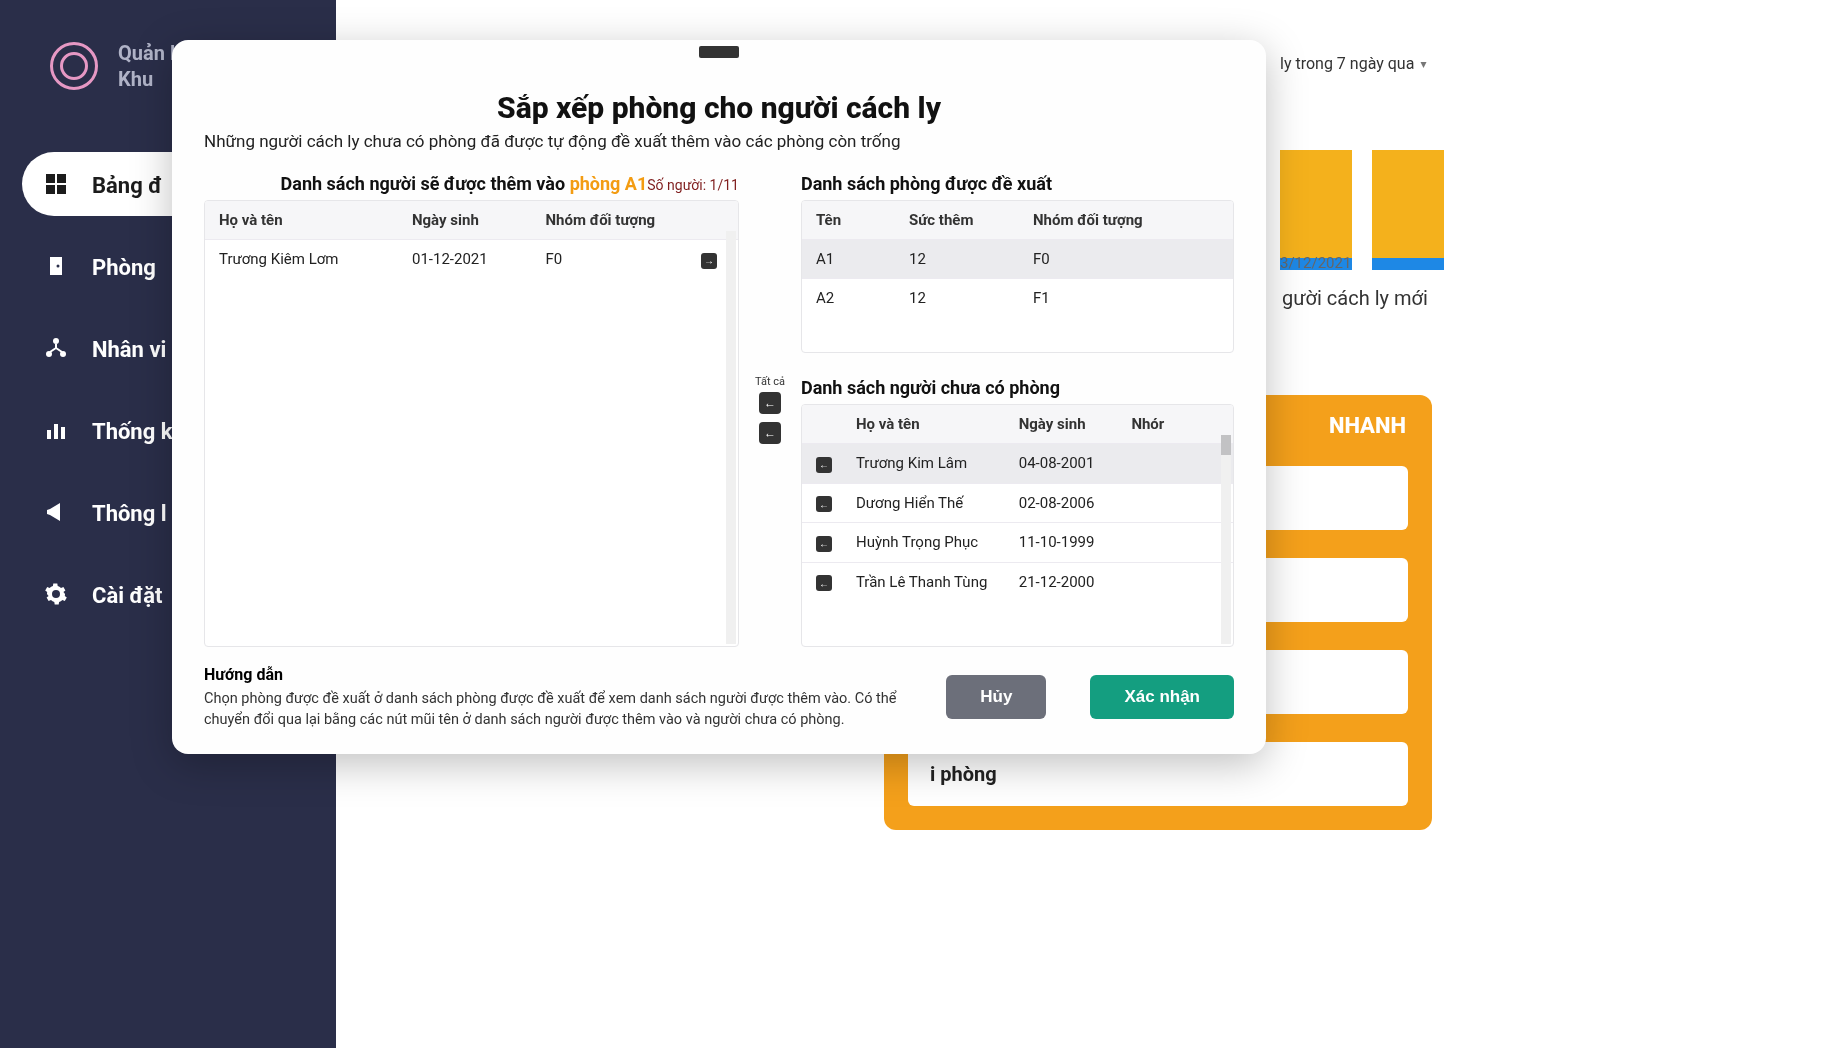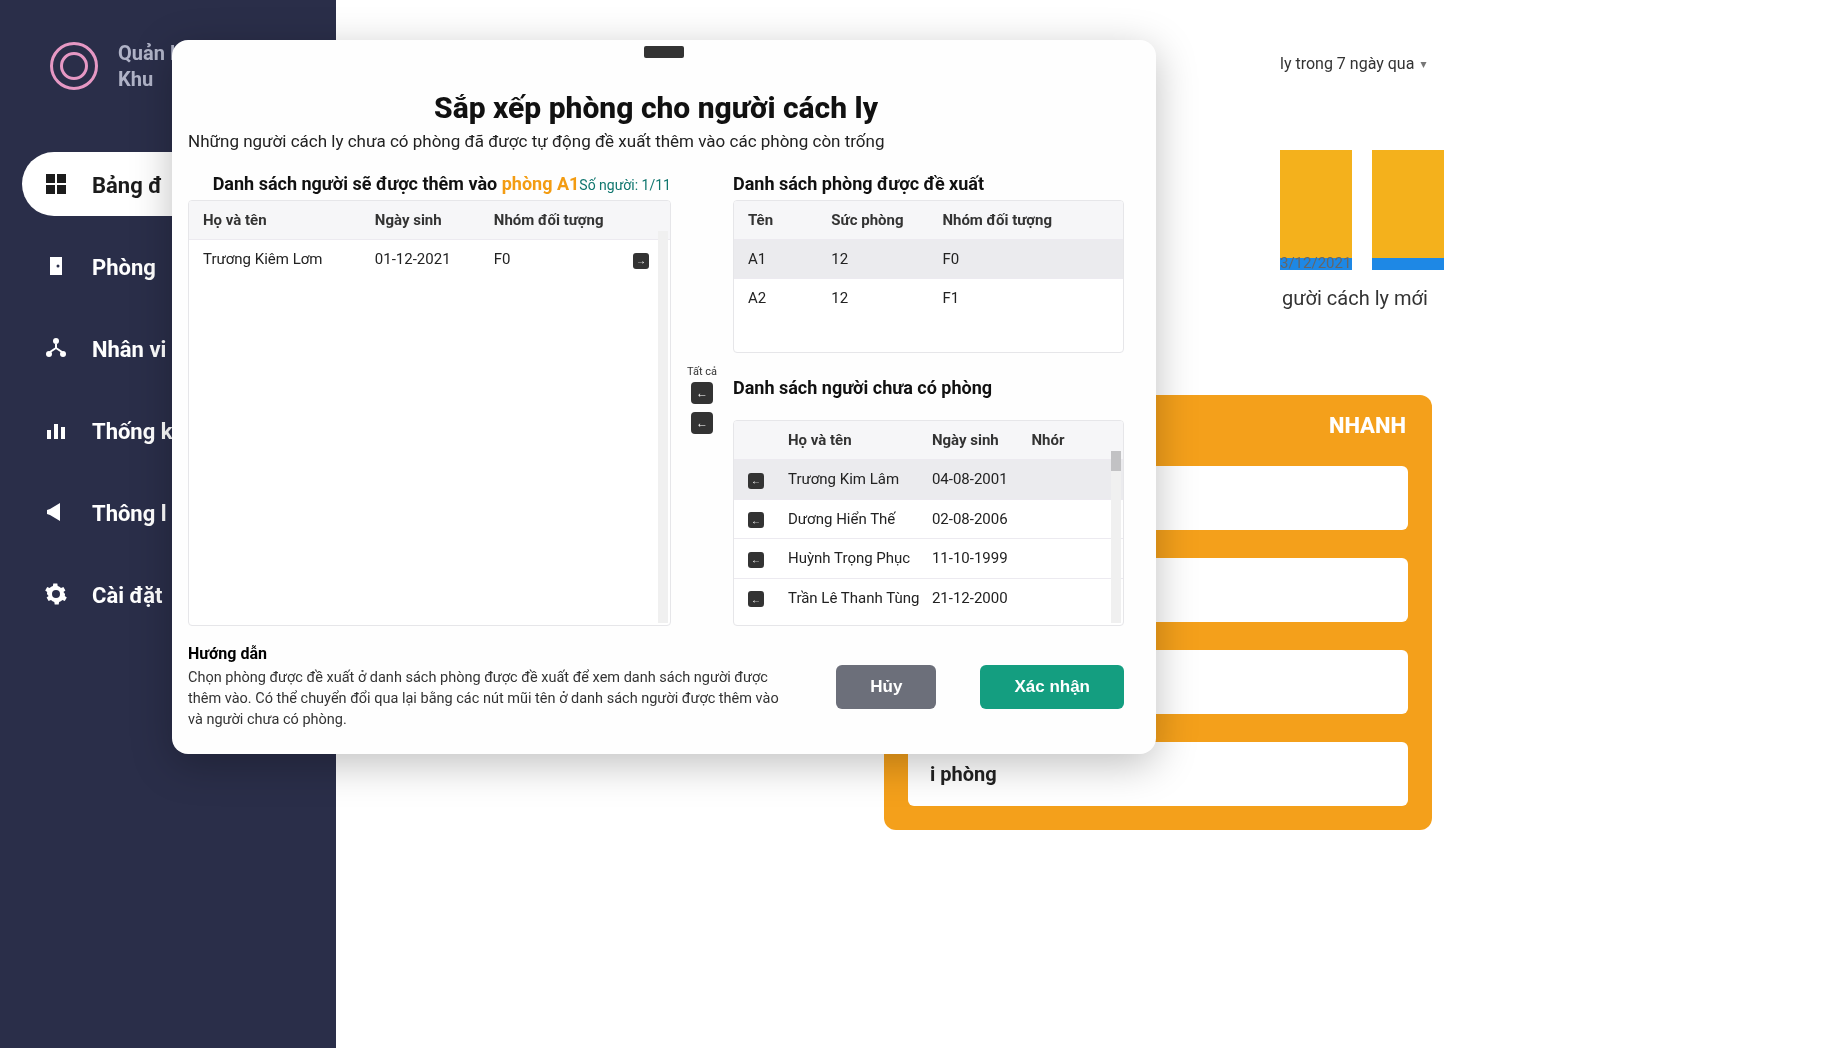--- a/index.html
+++ b/index.html
@@ -22,32 +22,32 @@
   .bar::after { content:""; position:absolute; left:0; right:0; bottom:-10px; height: 12px; background:#1e88e5; }
   .bg-date { position: absolute; left: 1280px; top: 254px; font-size: 15px; color:#666; }
   .bg-legend { position: absolute; left: 1282px; top: 286px; font-size: 20px; color:#333; }
   .quick-card { position: absolute; left: 884px; top: 395px; width: 548px; background: #f4a01b; border-radius: 12px; padding: 18px 0 24px 0; }
   .quick-title { color: #fff; font-weight: 800; font-size: 22px; text-align: right; padding-right: 26px; }
   .quick-btn { margin: 28px 24px 0 24px; background: #fff; border-radius: 6px; padding: 20px 22px; font-size: 20px; font-weight: 700; color:#222; text-align: left; }
   .top-filter { position: absolute; left: 1280px; top: 54px; font-size: 16px; color:#333; display:flex; align-items:center; gap:6px; }
   .top-filter::after { content:"▾"; color:#777; font-size:12px; }
 
   
-  .modal { position: absolute; left: 172px; top: 40px; width: 984px; height: 714px; background: #fefefe; border-radius: 16px; box-shadow: 0 10px 40px rgba(0,0,0,.25); padding: 30px 32px 24px 16px; display: flex; flex-direction: column; }
+  .modal { position: absolute; left: 172px; top: 40px; width: 1094px; height: 714px; background: #fefefe; border-radius: 16px; box-shadow: 0 10px 40px rgba(0,0,0,.25); padding: 30px 32px 24px 32px; display: flex; flex-direction: column; }
   .modal-handle { position: absolute; left: 50%; top: 6px; transform: translateX(-50%); width: 40px; height: 12px; background: #333; border-radius: 2px; }
   .modal-title { text-align: center; font-size: 30px; font-weight: 800; color: #111; margin-top: 20px; }
   .modal-sub { text-align: left; font-size: 17px; color: #222; margin-top: 6px; }
   .modal-body { display: flex; gap: 16px; margin-top: 22px; flex: 1; min-height: 0; }
   .col-left { flex: 1.05; display:flex; flex-direction:column; min-width:0; }
   .col-mid { width: 30px; display:flex; flex-direction:column; align-items:center; justify-content:center; gap:8px; font-size:12px; color:#333; }
   .col-right { flex: 0.85; display:flex; flex-direction:column; min-height:0; gap: 24px; }
   .section-header { display:flex; justify-content: flex-end; align-items: baseline; margin-bottom: 6px; }
   .section-title { font-size: 18px; font-weight: 700; color:#111; }
   .room-name { color: #f39c12; }
-  .section-meta { font-size: 14px; color:#0f766e; }
+  .section-meta { font-size: 14px; color:#7f1d1d; }
   .table { border: 1px solid #e6e6e9; border-radius: 4px; background:#fff; flex:1; overflow:auto; position:relative; }
   .thead { display:flex; background:#f6f6f8; font-weight:700; color:#333; font-size:15px; padding: 10px 14px; position:sticky; top:0; }
   .tr { display:flex; padding: 10px 14px; font-size: 15px; color:#222; border-top:1px solid #eceaf0; align-items:center; }
   .tr.sel { background:#ebebee; }
   .scroll-faker { position:absolute; right:2px; top:30px; bottom:2px; width:10px; background:#f0f0f0; }
   .scroll-thumb { position:absolute; right:2px; top:30px; width:10px; height:20px; background:#c2c2c4; }
 
   
   .lc1 { flex: 1.3; } .lc2 { flex: 0.9; } .lc3 { flex: 1; } .lc4 { width: 30px; text-align:center; }
   
@@ -194,38 +194,38 @@
       <span class="mini-btn">←</span>
       <span class="mini-btn">←</span>
     </div>
 
     <div class="col-right">
       <div style="display:flex; flex-direction:column; height:180px;">
         <div class="section-title" style="margin-bottom:6px;">Danh sách phòng được đề xuất</div>
         <div class="table">
           <div class="thead">
             <div class="rc1">Tên</div>
-            <div class="rc2">Sức phòng</div>
+            <div class="rc2">Sức thêm</div>
             <div class="rc3">Nhóm đối tượng</div>
           </div>
           <div class="tr sel">
             <div class="rc1">A1</div>
             <div class="rc2">12</div>
             <div class="rc3">F0</div>
           </div>
           <div class="tr">
             <div class="rc1">A2</div>
             <div class="rc2">12</div>
             <div class="rc3">F1</div>
           </div>
         </div>
       </div>
 
       <div style="display:flex; flex-direction:column; flex:1; min-height:0;">
-        <div class="section-title" style="margin-bottom:22px;">Danh sách người chưa có phòng</div>
+        <div class="section-title" style="margin-bottom:6px;">Danh sách người chưa có phòng</div>
         <div class="table">
           <div class="thead">
             <div class="uc0"></div>
             <div class="uc1">Họ và tên</div>
             <div class="uc2">Ngày sinh</div>
             <div class="uc3">Nhór</div>
           </div>
           <div class="tr sel">
             <div class="uc0"><span class="arrow-sq">←</span></div>
             <div class="uc1">Trương Kim Lâm</div>

